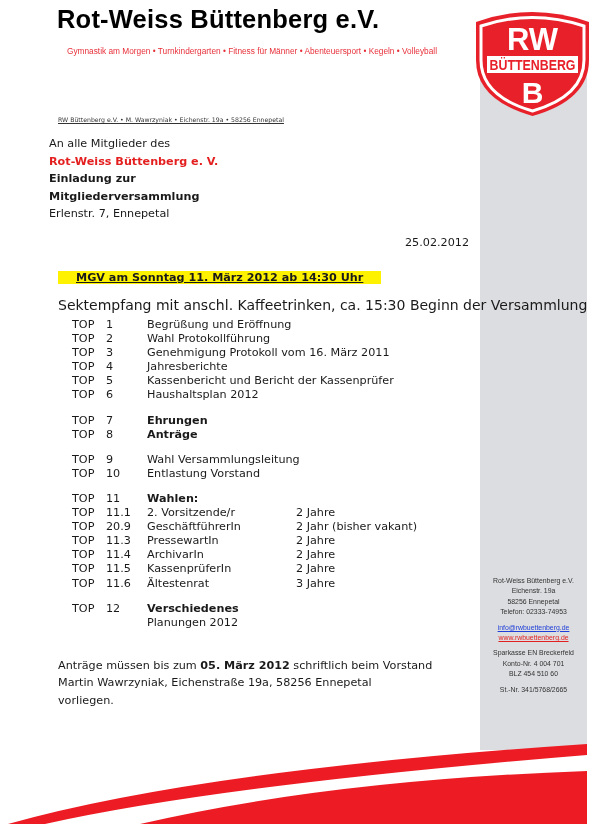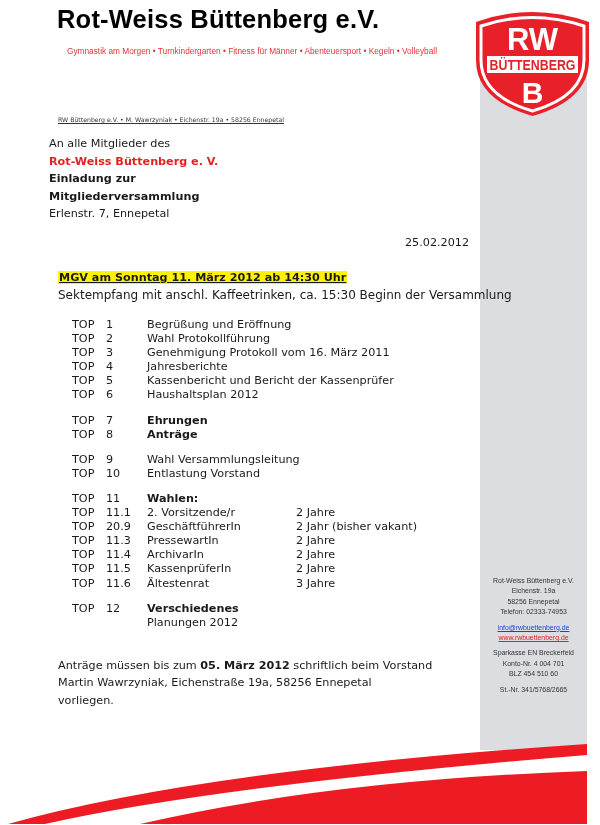--- a/index.html
+++ b/index.html
@@ -14,22 +14,22 @@
   .logo { position: absolute; left: 472px; top: 8px; width: 121px; height: 110px; }
 
   .sender-line { position: absolute; left: 58px; top: 116px; font-size: 6.2px; color: #333; text-decoration: underline; white-space: nowrap; font-family: "DejaVu Sans", sans-serif; }
 
   .addr { position: absolute; left: 49px; top: 135px; font-size: 11.2px; line-height: 17.6px; white-space: nowrap; }
   .addr .red { color: #e41f1f; font-weight: bold; text-align: center; }
   .addr .b { font-weight: bold; }
 
   .date { position: absolute; left: 405px; top: 236px; font-size: 11.2px; white-space: nowrap; }
 
-  .mgv { position: absolute; left: 58px; top: 271px; font-size: 11.2px; font-weight: bold; background: #fff200; text-decoration: underline; white-space: nowrap; padding: 0 1px; }
-  .sekt { position: absolute; left: 58px; top: 288px; font-size: 12px; white-space: nowrap; }
+  .mgv { position: absolute; left: 58px; top: 271px; font-size: 11.2px; font-weight: bold; background: #fff200; text-decoration: underline; white-space: nowrap; padding: 0 18px; }
+  .sekt { position: absolute; left: 58px; top: 297px; font-size: 14px; white-space: nowrap; }
 
   .agenda { position: absolute; left: 72px; top: 318px; font-size: 11.2px; }
   .row { position: relative; height: 14.1px; white-space: nowrap; }
   .row.gap { margin-top: 11px; }
   .row .c1 { position: absolute; left: 0; }
   .row .c2 { position: absolute; left: 34px; }
   .row .c3 { position: absolute; left: 75px; }
   .row .c4 { position: absolute; left: 224px; }
   .row .bold { font-weight: bold; }
 

